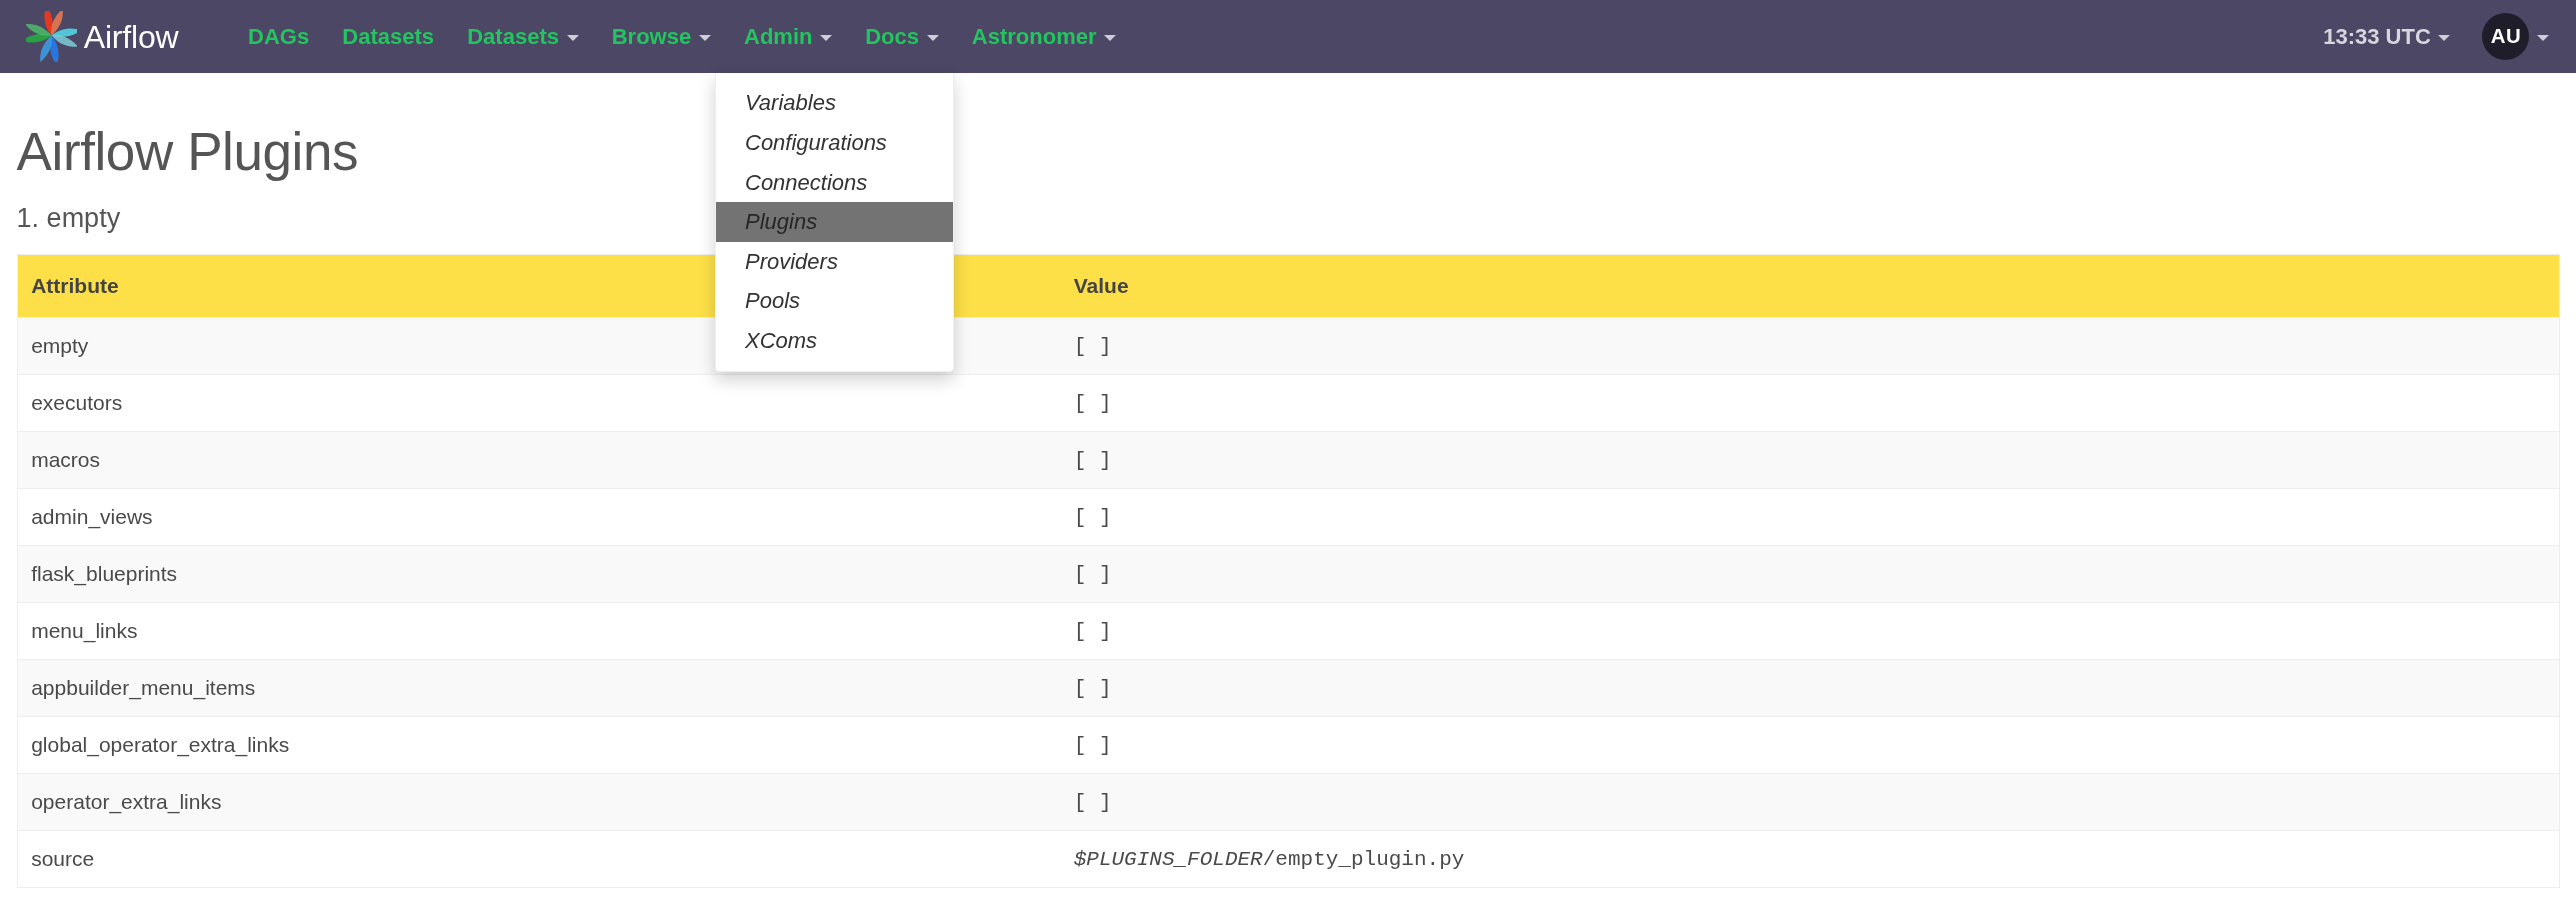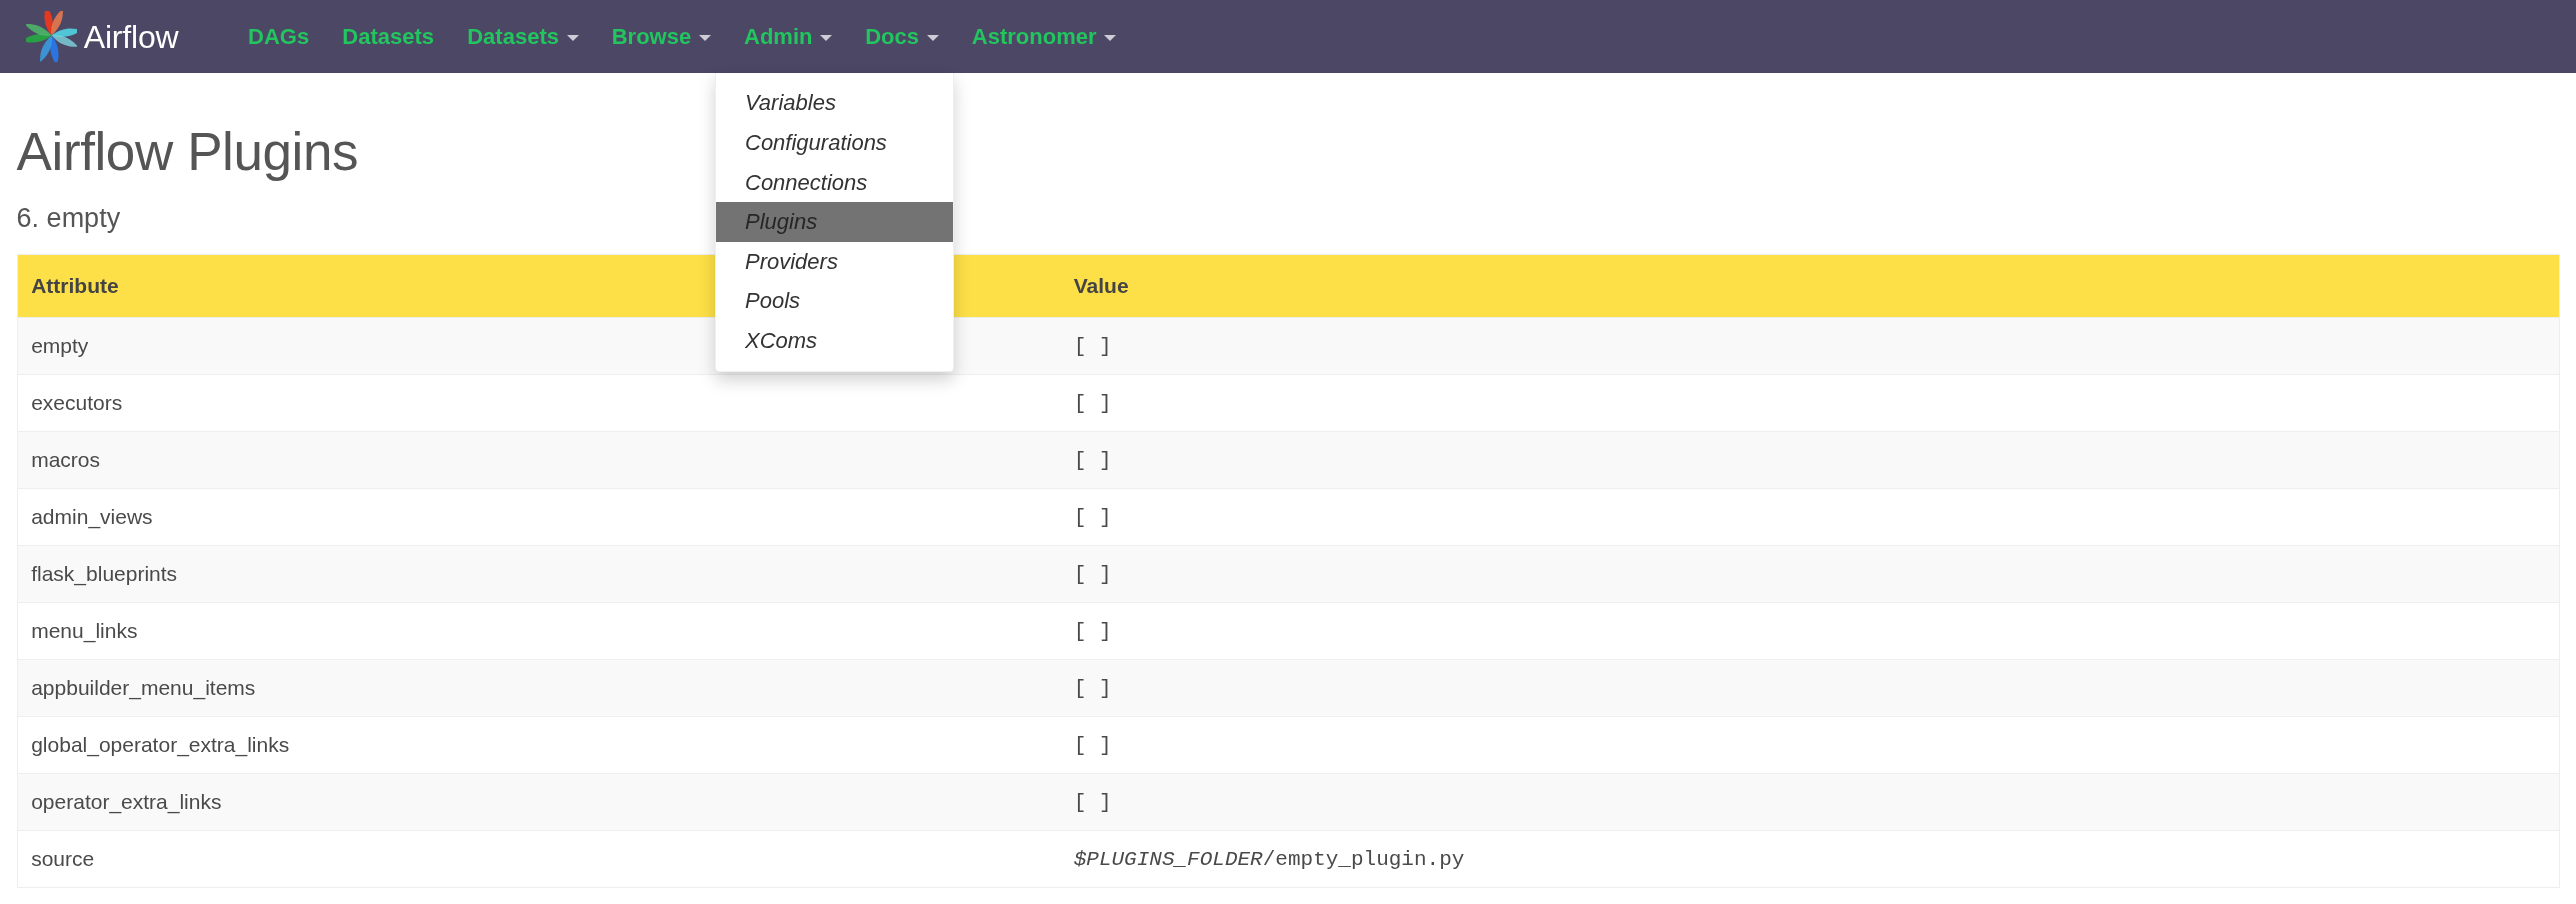--- a/index.html
+++ b/index.html
@@ -244,37 +244,49 @@
     <div class="nav-item">
       <span>Docs</span>
       <span class="caret"></span>
     </div>
     <div class="nav-item">
       <span>Astronomer</span>
       <span class="caret"></span>
     </div>
   </div>
 
+  <div class="nav-right">
+    <div class="clock">
+      <span>13:33 UTC</span>
+      <span class="caret"></span>
+    </div>
+    <div class="avatar-wrap">
+      <div class="avatar">
+        <span>AU</span>
+      </div>
+      <span class="caret"></span>
+    </div>
+  </div>
 </div>
 
 <div class="dropdown-menu">
   <div class="dropdown-item">Variables</div>
   <div class="dropdown-item">Configurations</div>
   <div class="dropdown-item">Connections</div>
   <div class="dropdown-item active">Plugins</div>
   <div class="dropdown-item">Providers</div>
   <div class="dropdown-item">Pools</div>
   <div class="dropdown-item">XComs</div>
 </div>
 
 <div class="content">
 
   <h1 class="page-title">Airflow Plugins</h1>
 
-  <h4 class="plugin-heading">6. empty</h4>
+  <h4 class="plugin-heading">1. empty</h4>
 
   <table class="plugin-table">
     <thead>
       <tr>
         <th class="col-attr">Attribute</th>
         <th class="col-val">Value</th>
       </tr>
     </thead>
     <tbody>
       <tr>

